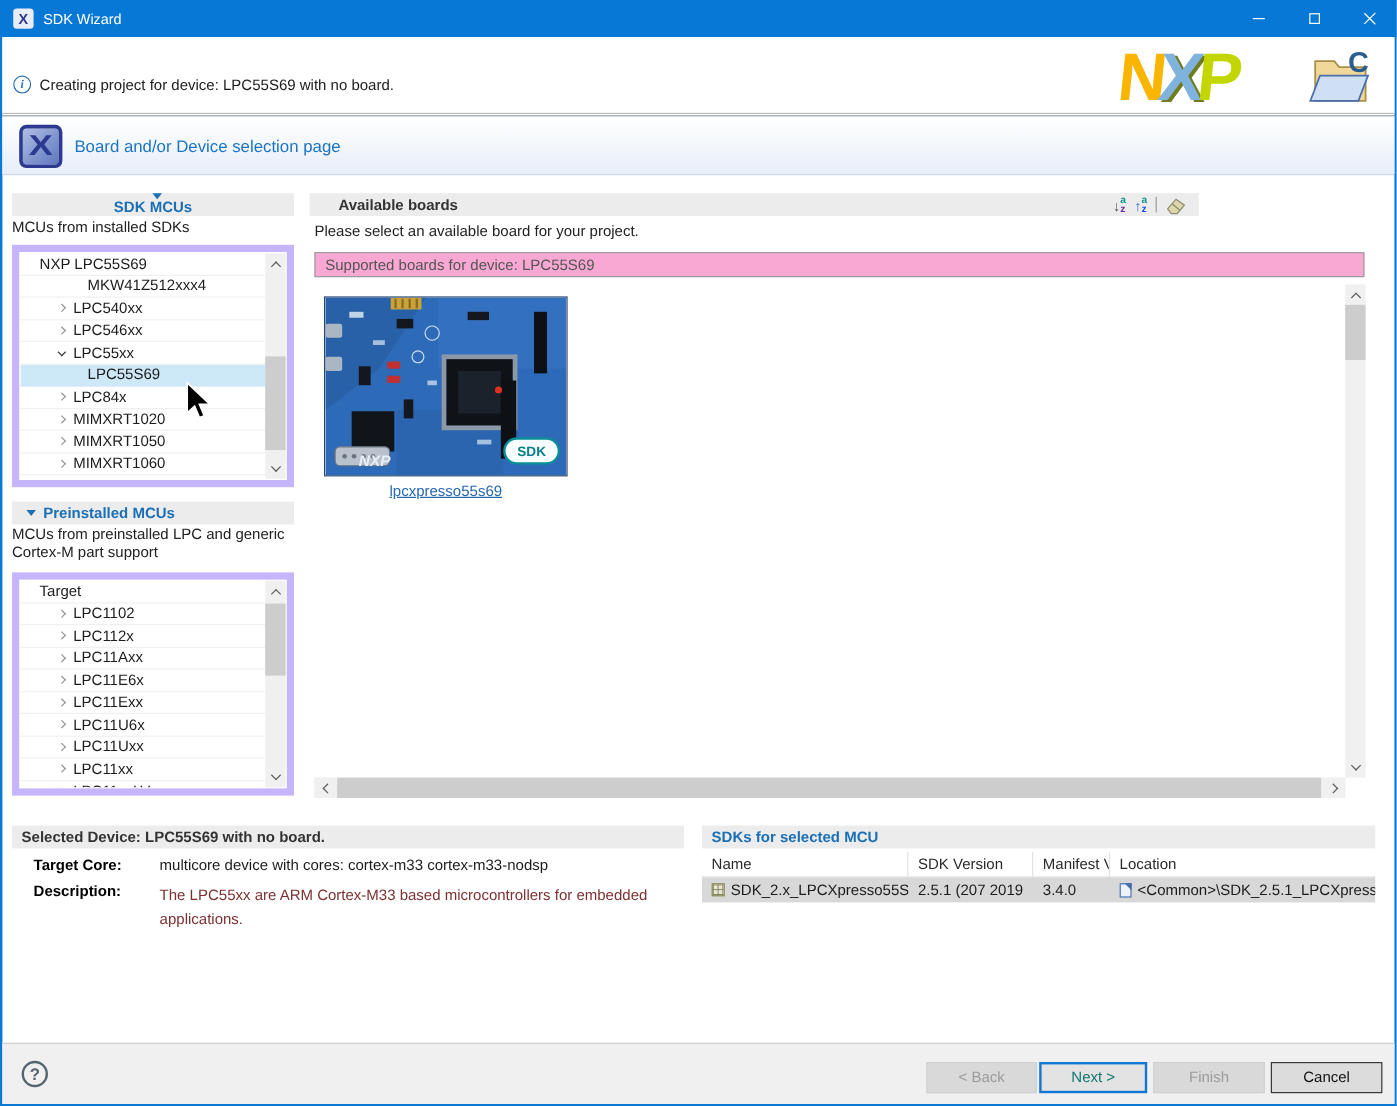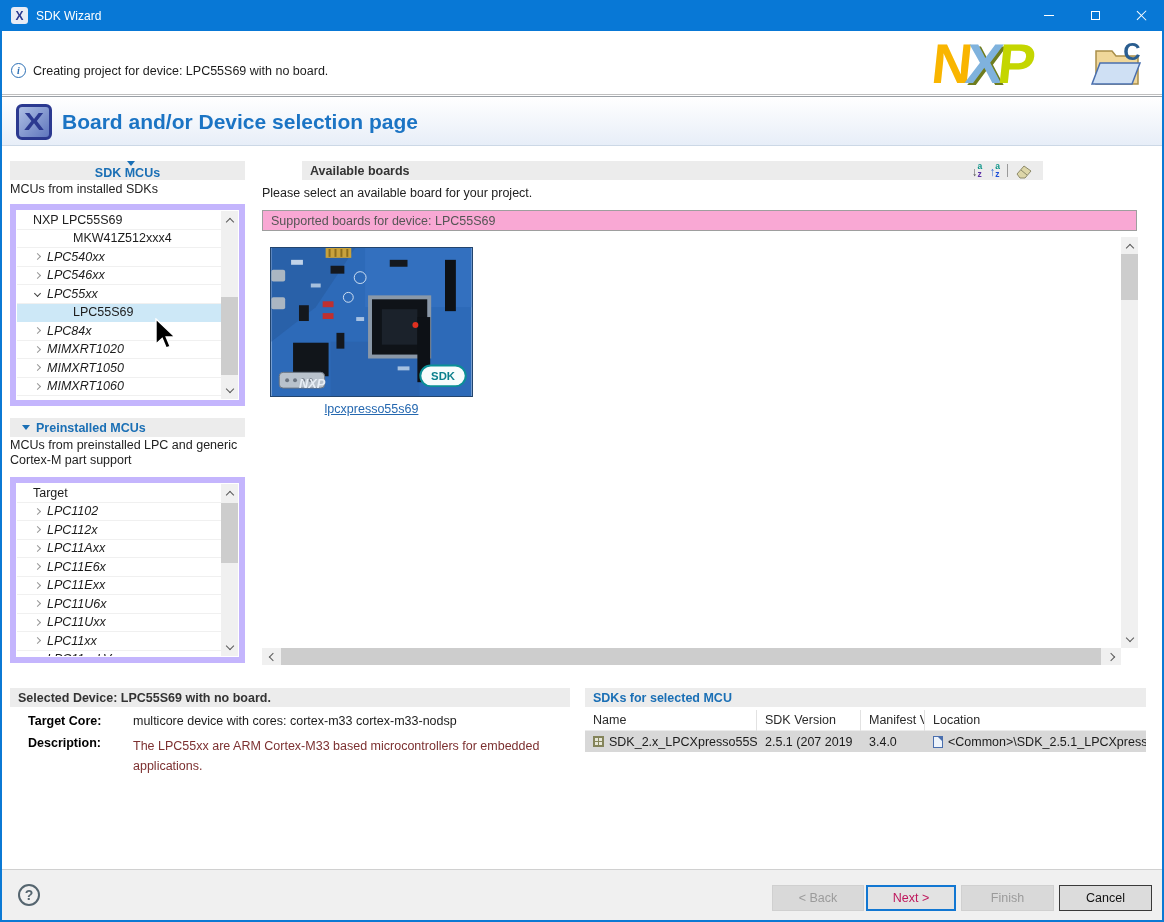--- a/index.html
+++ b/index.html
@@ -38,40 +38,40 @@
   .nL-p{color:#c4d600;}
   .newproj-icon{position:absolute;right:14px;top:10px;width:58px;height:50px;}
 
   
   .band{position:absolute;top:96px;left:2px;right:2px;height:50px;background:linear-gradient(#ffffff,#e7eef8);
     border-top:1px solid #9aa0a6;border-bottom:1px solid #ccd8e6;}
   .wizard-icon{position:absolute;left:14px;top:7px;width:36px;height:36px;border-radius:6px;
     background:linear-gradient(135deg,#aebfe4,#5f76bd);border:3px solid #2b3990;display:flex;align-items:center;justify-content:center;}
   .wizard-icon .xg{font-size:24px;font-weight:bold;color:#2b3990;line-height:1;transform:scaleX(1.25);}
   .page-title{position:absolute;left:60px;top:0;height:50px;display:flex;align-items:center;
-    font-size:21px;font-weight:bold;color:#1b74c4;}
+    font-size:14px;font-weight:normal;color:#1b74c4;}
 
   
   .secbar{position:absolute;height:19px;background:#ececec;display:flex;align-items:center;font-size:12.5px;font-weight:bold;}
   .secbar.blue{color:#1a6fb5;}
   .secbar.dark{color:#333;}
   .tri{width:0;height:0;border-left:4px solid transparent;border-right:4px solid transparent;border-top:5px solid #1a6fb5;
     margin:0 6px 0 12px;}
   .subtxt{position:absolute;font-size:12.5px;color:#222;line-height:15px;}
 
   
   .treebox{position:absolute;background:#fff;border:6px solid #c4b5fd;}
   .tree-rows{position:absolute;top:1px;left:1px;right:18px;bottom:1px;overflow:hidden;}
   .trow{height:18.5px;display:flex;align-items:center;font-size:12.5px;color:#1c1c1c;border-bottom:1px solid #f0f0f0;}
   .trow.selected{background:#cde8f7;border-bottom-color:#cde8f7;}
   .tw{width:20px;display:flex;align-items:center;justify-content:center;}
   .chev{width:5px;height:5px;border-right:1.6px solid #969696;border-bottom:1.6px solid #969696;transform:rotate(-45deg);}
   .arrow-down .chev{transform:rotate(45deg);border-color:#404040;}
   .ind-0{padding-left:16px;}
-  .ind-1{padding-left:10px;font-style:italic;}
+  .ind-1{padding-left:24px;}
   .ind-2{padding-left:56px;}
 
   
   .vsb{position:absolute;top:1px;bottom:1px;right:1px;width:17px;background:#f0f0f0;}
   .sb-btn{position:absolute;left:0;width:17px;height:17px;display:flex;align-items:center;justify-content:center;}
   .sb-up{top:0;}.sb-dn{bottom:0;}
   .sb-ch{width:6px;height:6px;border-right:1.5px solid #5a5a5a;border-bottom:1.5px solid #5a5a5a;}
   .sb-up .sb-ch{transform:rotate(-135deg);margin-top:4px;}
   .sb-dn .sb-ch{transform:rotate(45deg);margin-bottom:4px;}
   .sb-thumb{position:absolute;left:0;width:17px;background:#cdcdcd;}
@@ -123,21 +123,21 @@
     position:relative;}
   .doc-icon::after{content:"";position:absolute;right:-1px;top:-1px;border:3px solid #4a6fae;
     border-left-color:transparent;border-bottom-color:transparent;}
 
   
   .footer{position:absolute;left:2px;right:2px;bottom:2px;height:51px;background:#f0f0f0;border-top:1px solid #d0d0d0;}
   .help-btn{position:absolute;left:16px;top:14px;width:22px;height:22px;border:2px solid #55656f;border-radius:50%;
     color:#55656f;font-weight:bold;font-size:14px;display:flex;align-items:center;justify-content:center;cursor:pointer;}
   .btn{position:absolute;top:15px;height:26px;display:flex;align-items:center;justify-content:center;font-size:12.5px;cursor:pointer;}
   .btn-disabled{background:#d9d9d9;color:#9b9b9b;border:1px solid #d0d0d0;}
-  .btn-default{background:#e3e3e3;color:#be185d;border:2px solid #1277d2;}
+  .btn-default{background:#e3e3e3;color:#0f766e;border:2px solid #1277d2;}
   .btn-plain{background:#dcdcdc;color:#111;border:1px solid #3a3a3a;}
 
   .cursor{position:absolute;left:155px;top:318px;pointer-events:none;}
 </style>
 </head>
 <body>
 
 <div class="window">
 
   <div class="titlebar">
@@ -352,21 +352,21 @@
       <div class="sb-btn sb-up">
           <span class="sb-ch"></span>
         </div>
       <div class="sb-thumb" style="top:19px;height:60px;"></div>
       <div class="sb-btn sb-dn">
           <span class="sb-ch"></span>
         </div>
     </div>
   </div>
 
-  <div class="secbar dark" style="left:258px;top:161px;width:741px;padding-left:8px;margin-left:44px;">
+  <div class="secbar dark" style="left:258px;top:161px;width:741px;padding-left:24px;">
     <span>Available boards</span>
     <div class="sort-tools">
       <span class="sort-ic">
         <span class="sort-arr down"></span>
         <span class="azcol">
             <span class="az-a"></span>
             <span class="az-z1"></span>
           </span>
       </span>
       <span class="sort-ic">

